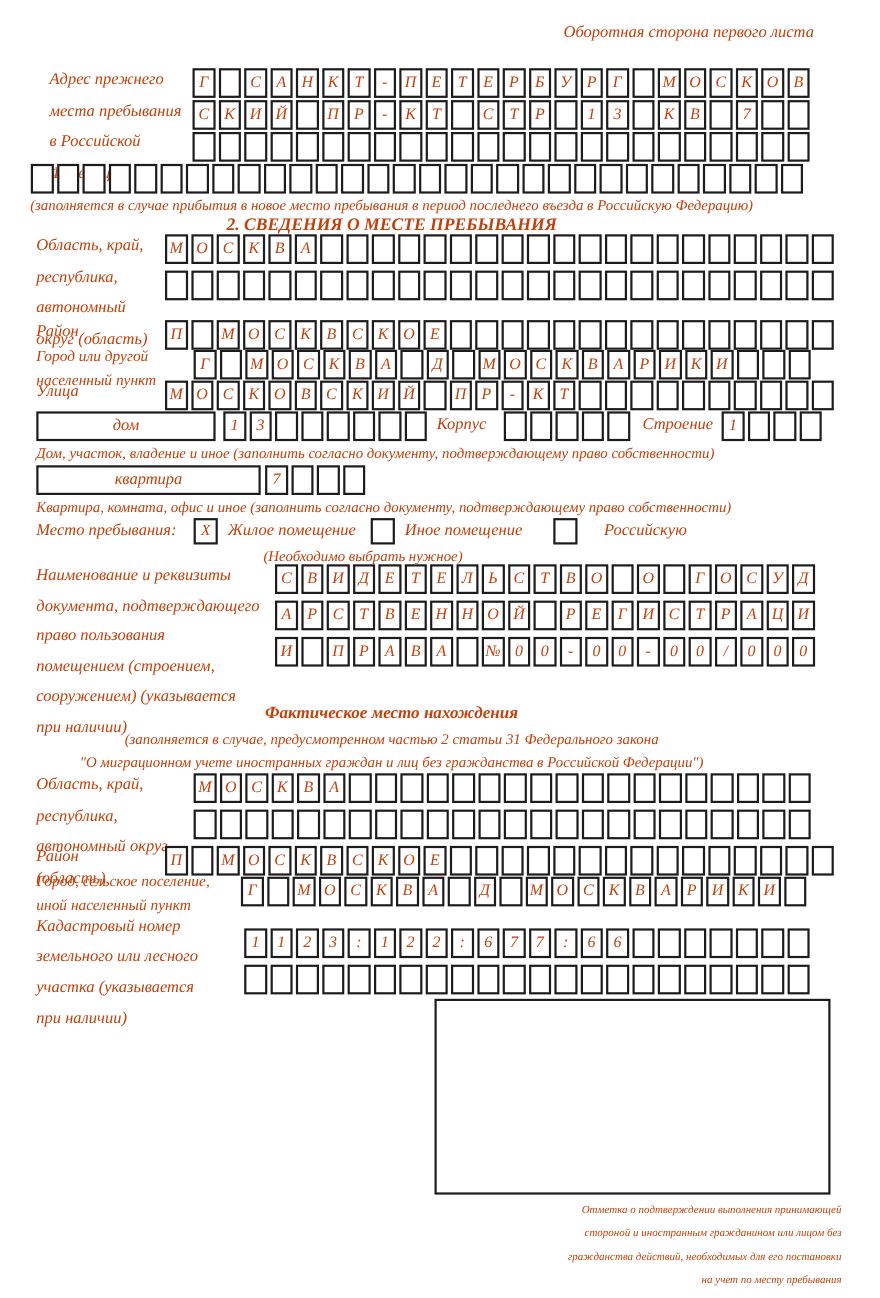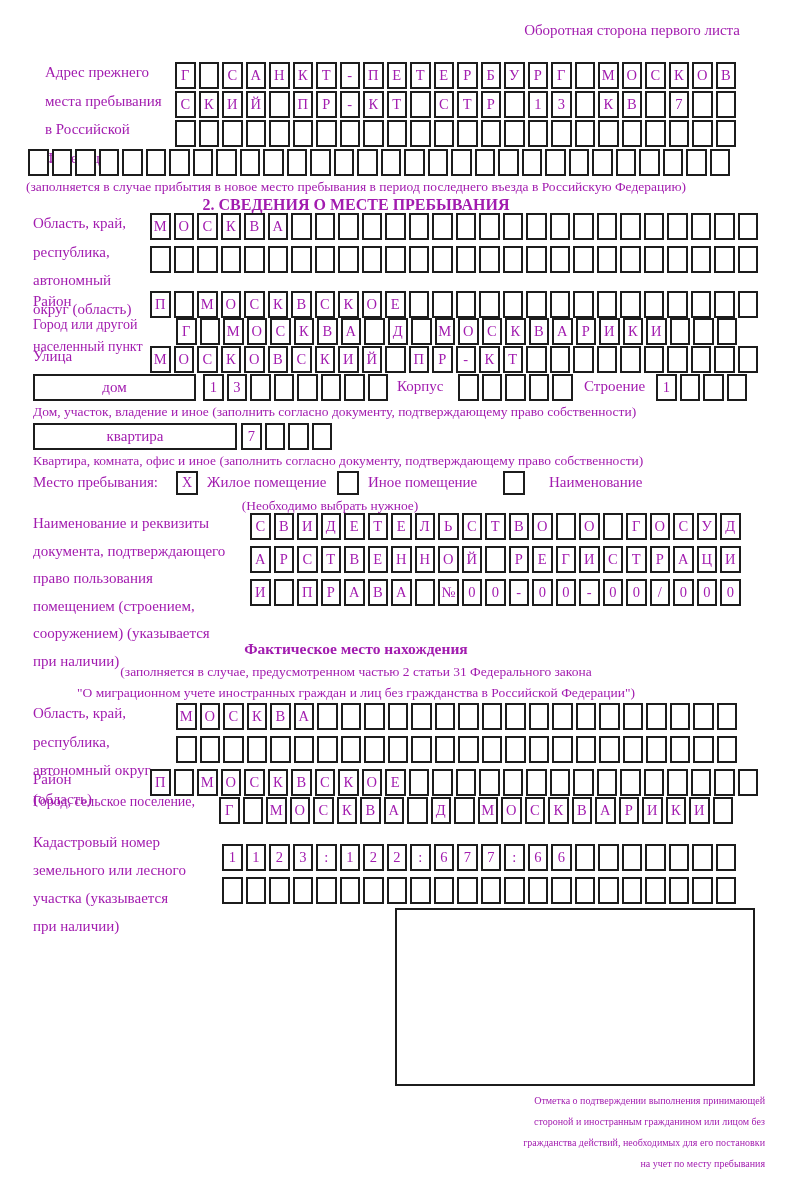--- a/index.html
+++ b/index.html
@@ -1,18 +1,18 @@
 <!DOCTYPE html>
 <html lang="ru"><head>
 <meta charset="utf-8">
 <style>
   html,body{margin:0;padding:0;background:#fff;}
   .page{
     position:relative;width:800px;height:1180px;background:#ffffff;
-    font-family:"Liberation Serif","DejaVu Serif",serif;color:#a21caf;overflow:hidden;
+    font-family:"Liberation Serif","DejaVu Serif",serif;color:#c2410c;overflow:hidden;font-style:italic;
   }
   .abs{position:absolute;}
   .lbl{font-size:15px;line-height:28.5px;white-space:nowrap;}
   .lbl-tight{font-size:14px;line-height:22px;white-space:nowrap;}
   .note{font-size:13.5px;white-space:nowrap;}
   .center{text-align:center;width:712px;left:0;}
   .bold{font-weight:bold;}
   .cellrow{display:flex;gap:3px;}
   .cell{
     width:16.5px;height:23px;border:2px solid #1c1c1c;flex:0 0 auto;
@@ -348,21 +348,21 @@
       <span class="cell"></span>
     </div>
   <div class="abs note" style="left:33px;top:453px;">Квартира, комната, офис и иное (заполнить согласно документу, подтверждающему право собственности)</div>
 
   <div class="abs opt-lbl" style="left:33px;top:474px;">Место пребывания:</div>
   <span class="abs chk" style="left:176px;top:471px;">X</span>
   <div class="abs opt-lbl" style="left:207px;top:474px;">Жилое помещение</div>
   <span class="abs chk" style="left:337px;top:471px;"></span>
   <div class="abs opt-lbl" style="left:368px;top:474px;">Иное помещение</div>
   <span class="abs chk" style="left:503px;top:471px;"></span>
-  <div class="abs opt-lbl" style="left:549px;top:474px;">Наименование</div>
+  <div class="abs opt-lbl" style="left:549px;top:474px;">Российскую</div>
   <div class="abs note" style="left:180px;top:498px;width:300px;text-align:center;">(Необходимо выбрать нужное)</div>
 
   <div class="abs lbl" style="left:33px;top:510px;line-height:27.6px;">
       <div>Наименование и реквизиты</div>
       <div>документа, подтверждающего</div>
       <div>право пользования</div>
       <div>помещением (строением,</div>
       <div>сооружением) (указывается</div>
       <div>при наличии)</div>
     </div>
@@ -524,20 +524,21 @@
       <span class="cell"></span>
       <span class="cell"></span>
       <span class="cell"></span>
       <span class="cell"></span>
       <span class="cell"></span>
       <span class="cell"></span>
     </div>
 
   <div class="abs lbl-tight" style="left:33px;top:791px;">
       <div>Город, сельское поселение,</div>
+      <div>иной населенный пункт</div>
     </div>
   <div class="abs cellrow" style="left:219px;top:797px;">
       <span class="cell">Г</span>
       <span class="cell"></span>
       <span class="cell">М</span>
       <span class="cell">О</span>
       <span class="cell">С</span>
       <span class="cell">К</span>
       <span class="cell">В</span>
       <span class="cell">А</span>

